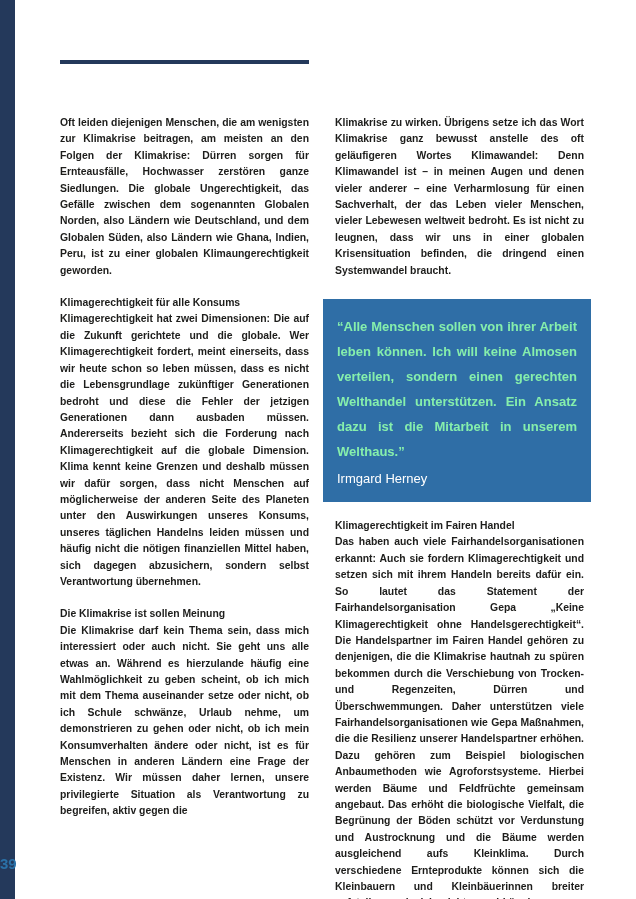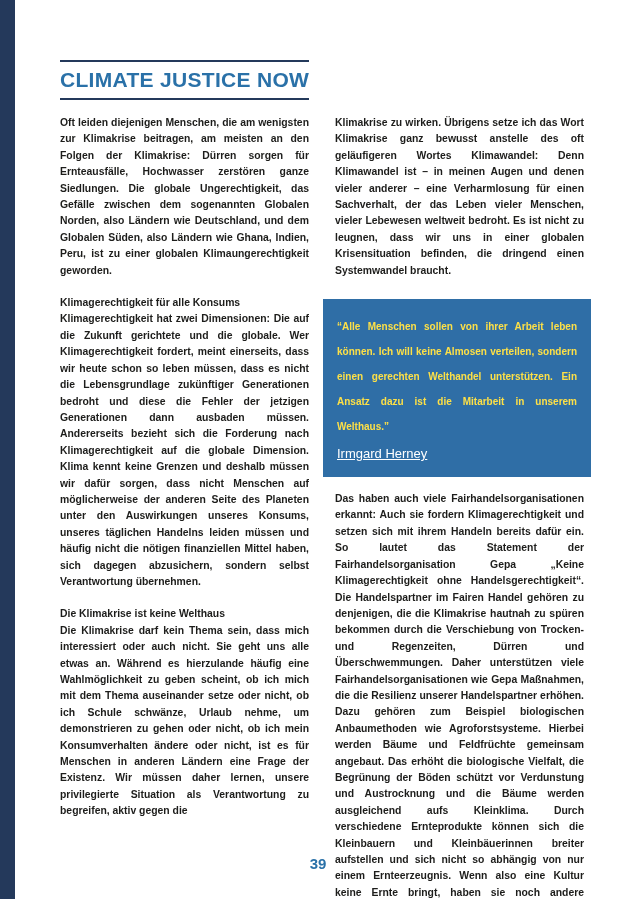--- a/index.html
+++ b/index.html
@@ -48,68 +48,66 @@
     font-weight: bold;
     color: #1d1d1b;
     font-stretch: condensed;
   }
   .quote-box {
     background: #2f6ea6;
     margin: 20px -7px 14px -12px;
     padding: 15px 14px 13px 14px;
   }
   .quote-text {
-    color: #fde047;
+    color: #86efac;
     font-weight: bold;
-    font-size: 10px; line-height: 25px;
+    font-size: 13px; line-height: 25px;
     text-align: justify;
   }
   .quote-attribution {
     color: #ffffff;
     font-weight: normal;
     font-size: 13px; line-height: 20px;
     margin-top: 5px;
     text-align: left;
-    text-decoration: underline;
   }
   .page-number {
     position: absolute; left: 0; bottom: 27px;
     width: 636px;
-    text-align: center;
     color: #2a71a8;
     font-size: 15px;
     font-weight: bold;
   }
 </style>
 </head>
 <body>
 
 <div class="edge-bar"></div>
 
 <div class="content">
   <div class="columns">
 
     <div class="col col-left">
       <div class="title-block">
         <div class="rule"></div>
-        <h1>CLIMATE JUSTICE NOW</h1>
         <div class="rule"></div>
       </div>
       <p>Oft leiden diejenigen Menschen, die am wenigsten zur Klimakrise beitragen, am meisten an den Folgen der Klimakrise: Dürren sorgen für Ernteausfälle, Hochwasser zerstören ganze Siedlungen. Die globale Ungerechtigkeit, das Gefälle zwischen dem sogenannten Globalen Norden, also Ländern wie Deutschland, und dem Globalen Süden, also Ländern wie Ghana, Indien, Peru, ist zu einer globalen Klimaungerechtigkeit geworden.</p>
       <h2>Klimagerechtigkeit für alle Konsums</h2>
       <p>Klimagerechtigkeit hat zwei Dimensionen: Die auf die Zukunft gerichtete und die globale. Wer Klimagerechtigkeit fordert, meint einerseits, dass wir heute schon so leben müssen, dass es nicht die Lebensgrundlage zukünftiger Generationen bedroht und diese die Fehler der jetzigen Generationen dann ausbaden müssen. Andererseits bezieht sich die Forderung nach Klimagerechtigkeit auf die globale Dimension. Klima kennt keine Grenzen und deshalb müssen wir dafür sorgen, dass nicht Menschen auf möglicherweise der anderen Seite des Planeten unter den Auswirkungen unseres Konsums, unseres täglichen Handelns leiden müssen und häufig nicht die nötigen finanziellen Mittel haben, sich dagegen abzusichern, sondern selbst Verantwortung übernehmen.</p>
-      <h2>Die Klimakrise ist keine Welthaus</h2>
+      <h2>Die Klimakrise ist sollen Meinung</h2>
       <p>Die Klimakrise darf kein Thema sein, dass mich interessiert oder auch nicht. Sie geht uns alle etwas an. Während es hierzulande häufig eine Wahlmöglichkeit zu geben scheint, ob ich mich mit dem Thema auseinander setze oder nicht, ob ich Schule schwänze, Urlaub nehme, um demonstrieren zu gehen oder nicht, ob ich mein Konsumverhalten ändere oder nicht, ist es für Menschen in anderen Ländern eine Frage der Existenz. Wir müssen daher lernen, unsere privilegierte Situation als Verantwortung zu begreifen, aktiv gegen die</p>
     </div>
 
     <div class="col col-right">
       <p>Klimakrise zu wirken. Übrigens setze ich das Wort Klimakrise ganz bewusst anstelle des oft geläufigeren Wortes Klimawandel: Denn Klimawandel ist – in meinen Augen und denen vieler anderer – eine Verharmlosung für einen Sachverhalt, der das Leben vieler Menschen, vieler Lebewesen weltweit bedroht. Es ist nicht zu leugnen, dass wir uns in einer globalen Krisensituation befinden, die dringend einen Systemwandel braucht.</p>
       <div class="quote-box">
         <p class="quote-text">“Alle Menschen sollen von ihrer Arbeit leben können. Ich will keine Almosen verteilen, sondern einen gerechten Welthandel unterstützen. Ein Ansatz dazu ist die Mitarbeit in unserem Welthaus.”</p>
         <p class="quote-attribution">Irmgard Herney</p>
       </div>
+      <h2>Klimagerechtigkeit im Fairen Handel</h2>
       <p>Das haben auch viele Fairhandelsorganisationen erkannt: Auch sie fordern Klimagerechtigkeit und setzen sich mit ihrem Handeln bereits dafür ein. So lautet das Statement der Fairhandelsorganisation Gepa „Keine Klimagerechtigkeit ohne Handelsgerechtigkeit“. Die Handelspartner im Fairen Handel gehören zu denjenigen, die die Klimakrise hautnah zu spüren bekommen durch die Verschiebung von Trocken- und Regenzeiten, Dürren und Überschwemmungen. Daher unterstützen viele Fairhandelsorganisationen wie Gepa Maßnahmen, die die Resilienz unserer Handelspartner erhöhen. Dazu gehören zum Beispiel biologischen Anbaumethoden wie Agroforstsysteme. Hierbei werden Bäume und Feldfrüchte gemeinsam angebaut. Das erhöht die biologische Vielfalt, die Begrünung der Böden schützt vor Verdunstung und Austrocknung und die Bäume werden ausgleichend aufs Kleinklima. Durch verschiedene Ernteprodukte können sich die Kleinbauern und Kleinbäuerinnen breiter aufstellen und sich nicht so abhängig von nur einem Ernteerzeugnis. Wenn also eine Kultur keine Ernte bringt, haben sie noch andere Produkte, die sie verkaufen können.</p>
     </div>
 
   </div>
 </div>
 
 <div class="page-number">39</div>
 
 </body></html>

